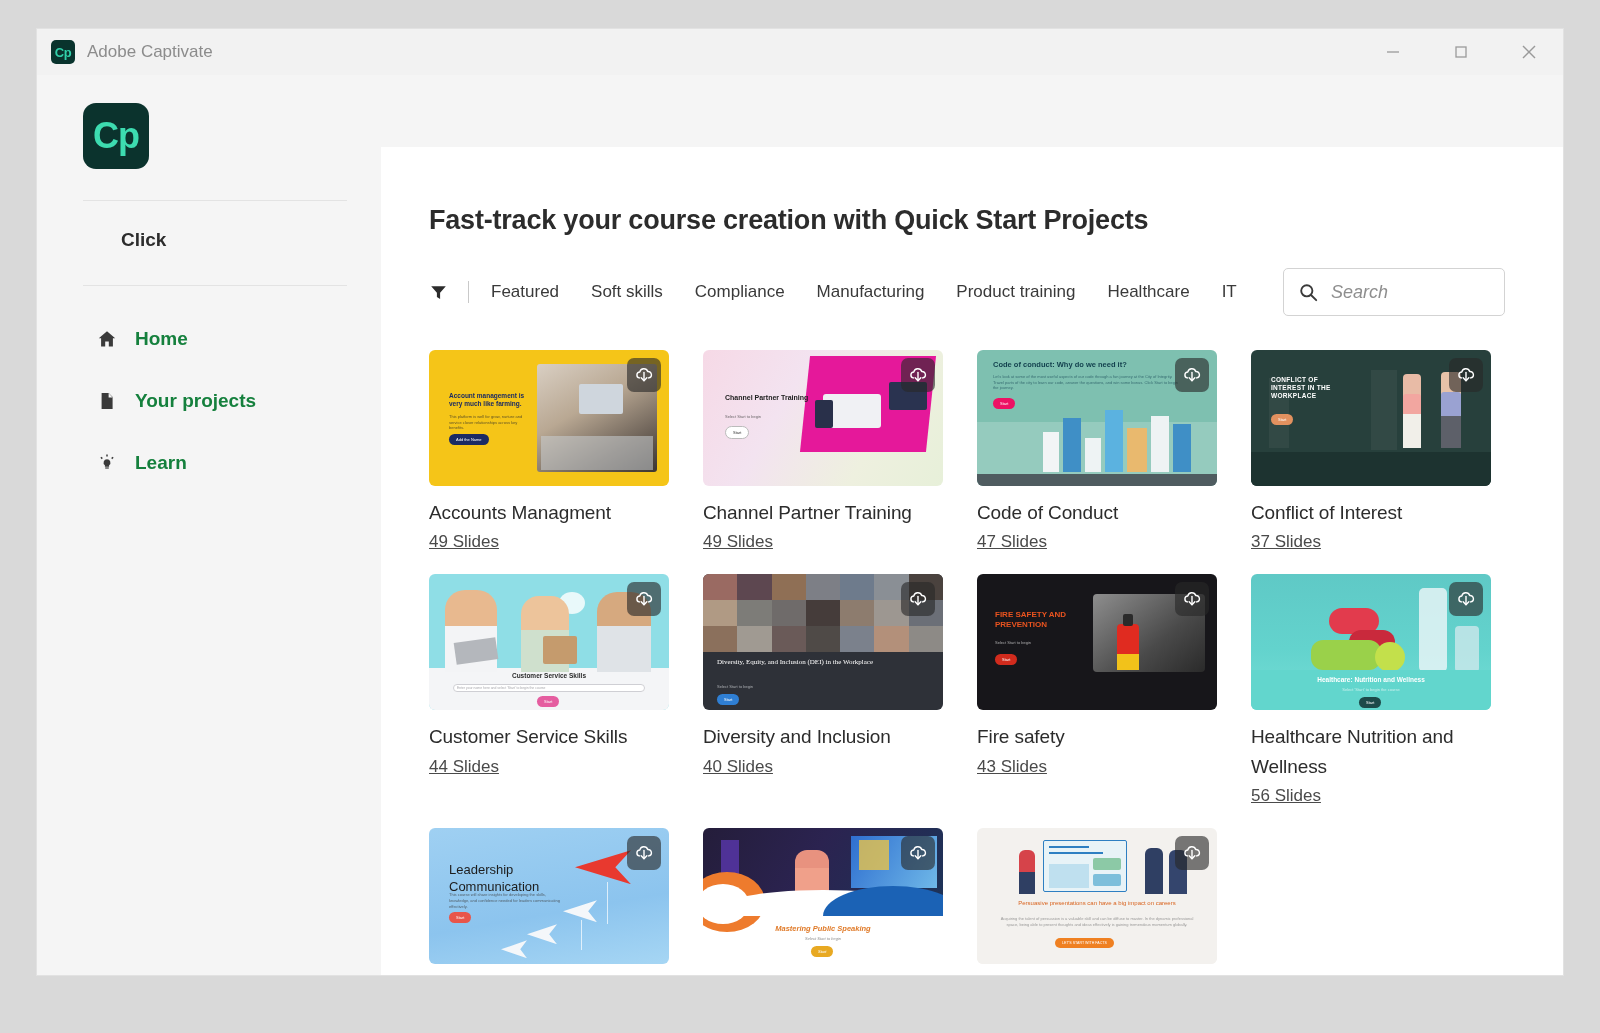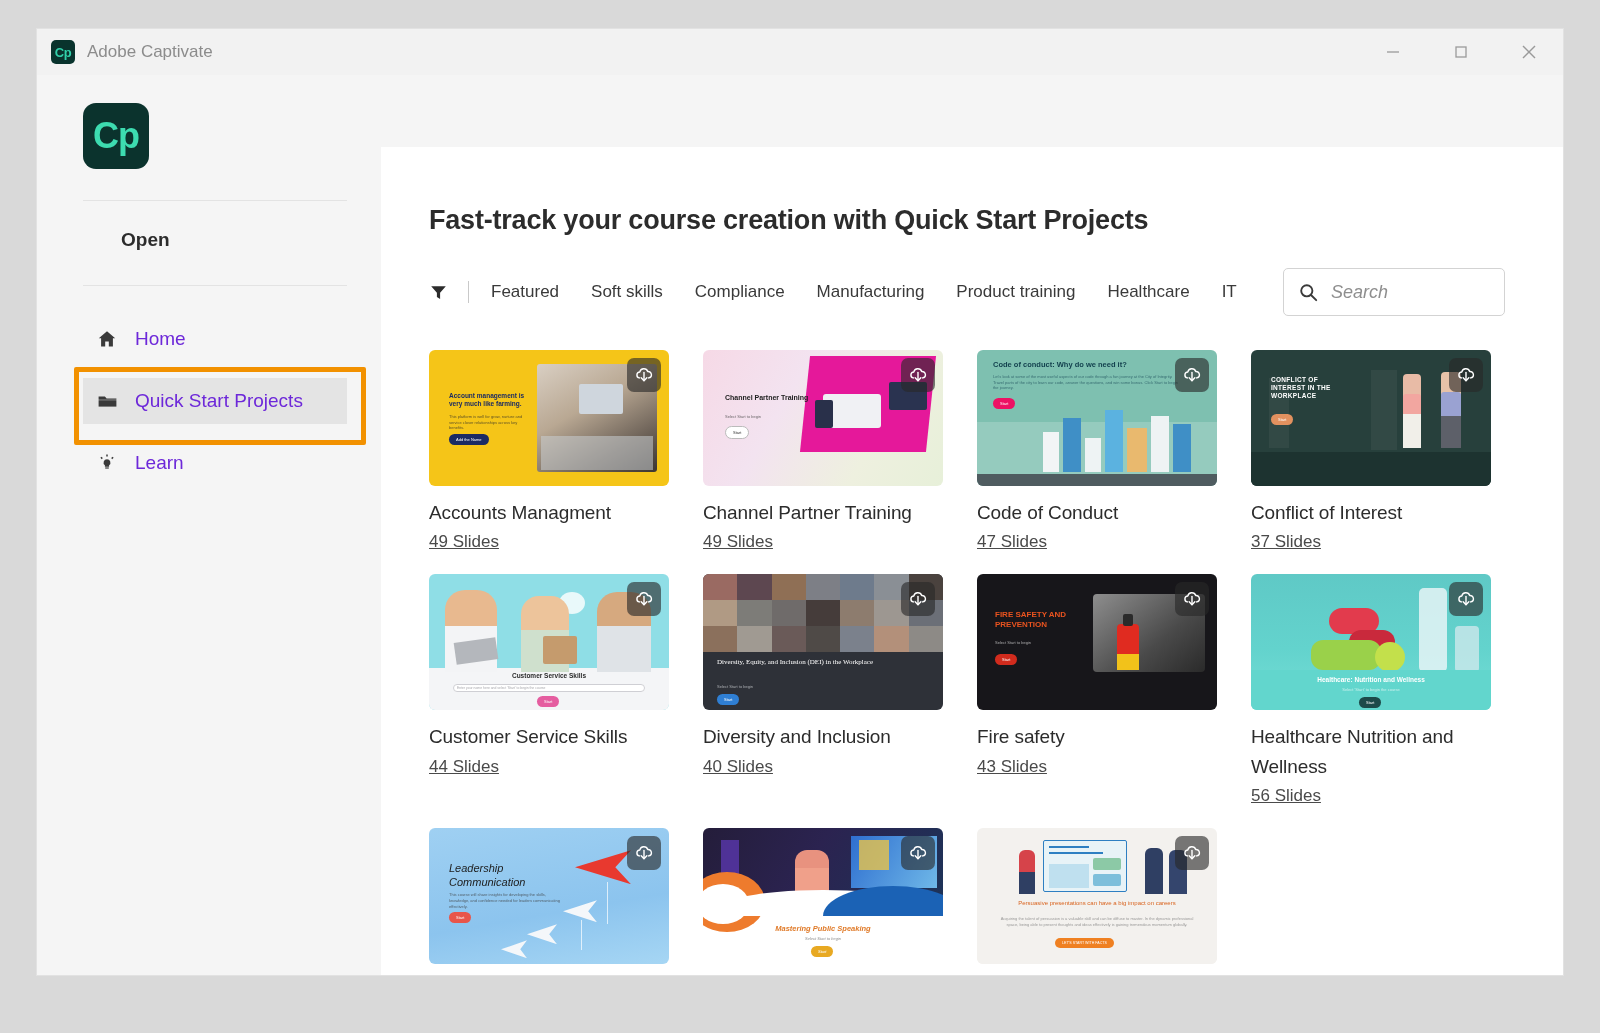--- a/index.html
+++ b/index.html
@@ -121,22 +121,22 @@
     padding: 6px 4px;
   }
   .nav { margin-top: 30px; }
   .nav-item {
     display: flex;
     align-items: center;
     height: 46px;
     margin: 0 34px 0 46px;
     padding-left: 14px;
     font-size: 19px;
-    font-weight: normal;
-    color: #6d28d9;
+    font-weight: bold;
+    color: #15803d;
     cursor: pointer;
     position: relative;
   }
   .nav-item + .nav-item { margin-top: 16px; }
   .nav-ico {
     width: 26px;
     flex: 0 0 26px;
     display: flex; align-items: center; justify-content: flex-start;
     color: #3a3a3a;
     margin-right: 12px;
@@ -311,45 +311,45 @@
       </div>
     </div>
   </div>
 
   <div class="app-body">
 
     <div class="sidebar">
       <div class="cp-logo">Cp</div>
       <div class="divider"></div>
 
-      <button class="open-btn">Open</button>
+      <button class="open-btn">Click</button>
 
       <div class="divider" style="margin-top:28px;"></div>
 
       <div class="nav">
 
         <div class="nav-item">
           <span class="nav-ico">
             <svg width="20" height="20" viewBox="0 0 20 20" fill="currentColor">
               <path d="M10 2.2 1.8 9.2h2.3v8.3h4.1v-5h3.6v5h4.1V9.2h2.3z"></path>
             </svg>
           </span>
           <span>Home</span>
         </div>
 
-
-        <div class="nav-item active">
+        <div class="nav-item">
           <span class="nav-ico">
-            <svg width="21" height="21" viewBox="0 0 21 21" fill="currentColor">
-              <path d="M1.6 5.4h6.3l1.7 2h9.8v1.3H1.6z"></path>
-              <path d="M1.6 9.2h17.8v6.4H1.6z"></path>
+            <svg width="20" height="20" viewBox="0 0 20 20" fill="currentColor">
+              <path d="M4.6 2h7l4 4v12h-11z"></path>
+              <path d="M11.6 2v4.4h4" fill="#f5f5f5"></path>
             </svg>
           </span>
-          <span>Quick Start Projects</span>
+          <span>Your projects</span>
         </div>
+
 
         <div class="nav-item">
           <span class="nav-ico">
             <svg width="20" height="20" viewBox="0 0 20 20" fill="none" stroke="currentColor" stroke-width="1.5">
               <path d="M10 6.2a3.4 3.4 0 0 1 2.1 6.1v1.5H7.9v-1.5A3.4 3.4 0 0 1 10 6.2z" fill="currentColor" stroke="none"></path>
               <rect x="8.2" y="14.4" width="3.6" height="1.2" fill="currentColor" stroke="none"></rect>
               <line x1="10" y1="1.6" x2="10" y2="3.6"></line>
               <line x1="3.9" y1="4.2" x2="5.3" y2="5.6"></line>
               <line x1="16.1" y1="4.2" x2="14.7" y2="5.6"></line>
             </svg>
@@ -601,21 +601,21 @@
 
 
           <div class="card">
             <div class="thumb" style="background:linear-gradient(170deg,#9fd0f2 0%,#8cc4ee 60%,#a6d6f4 100%);">
               <div class="ph-img" style="left:146px;top:22px;width:56px;height:34px;background:#e8392f;clip-path:polygon(0 50%,100% 0,72% 50%,100% 100%);"></div>
               <div class="ph-img" style="left:178px;top:54px;width:1px;height:42px;background:rgba(255,255,255,.7);"></div>
               <div class="ph-img" style="left:134px;top:72px;width:34px;height:22px;background:#f4f7fa;clip-path:polygon(0 50%,100% 0,74% 50%,100% 100%);"></div>
               <div class="ph-img" style="left:152px;top:92px;width:1px;height:30px;background:rgba(255,255,255,.7);"></div>
               <div class="ph-img" style="left:98px;top:96px;width:30px;height:20px;background:#f4f7fa;clip-path:polygon(0 50%,100% 0,74% 50%,100% 100%);"></div>
               <div class="ph-img" style="left:72px;top:112px;width:26px;height:18px;background:#f4f7fa;clip-path:polygon(0 50%,100% 0,74% 50%,100% 100%);"></div>
-              <div class="tb-txt" style="left:20px;top:34px;width:86px;font-size:11px;font-weight:normal;color:#1d1d1d;font-style:italic;">Leadership Communication</div>
+              <div class="tb-txt" style="left:20px;top:34px;width:86px;font-size:13px;font-weight:normal;color:#1d1d1d;">Leadership Communication</div>
               <div class="tb-sub" style="left:20px;top:64px;width:112px;color:#3a3a3a;">This course will share insights for developing the skills, knowledge, and confidence needed for leaders communicating effectively.</div>
               <div class="tb-btn" style="left:20px;top:84px;background:#e8554a;">Start</div>
               <div class="dl-badge">
                 <svg width="20" height="20" viewBox="0 0 24 24" fill="none" stroke="#fff" stroke-width="1.7" stroke-linecap="round" stroke-linejoin="round">
                   <path d="M6.5 15.5a3.6 3.6 0 0 1 .5-7.15 4.9 4.9 0 0 1 9.45-.6A3.5 3.5 0 0 1 17.5 15.5"></path>
                   <line x1="12" y1="9" x2="12" y2="18.6"></line>
                     <polyline points="8.6,15.2 12,18.8 15.4,15.2"></polyline>
                 </svg>
               </div>
             </div>

